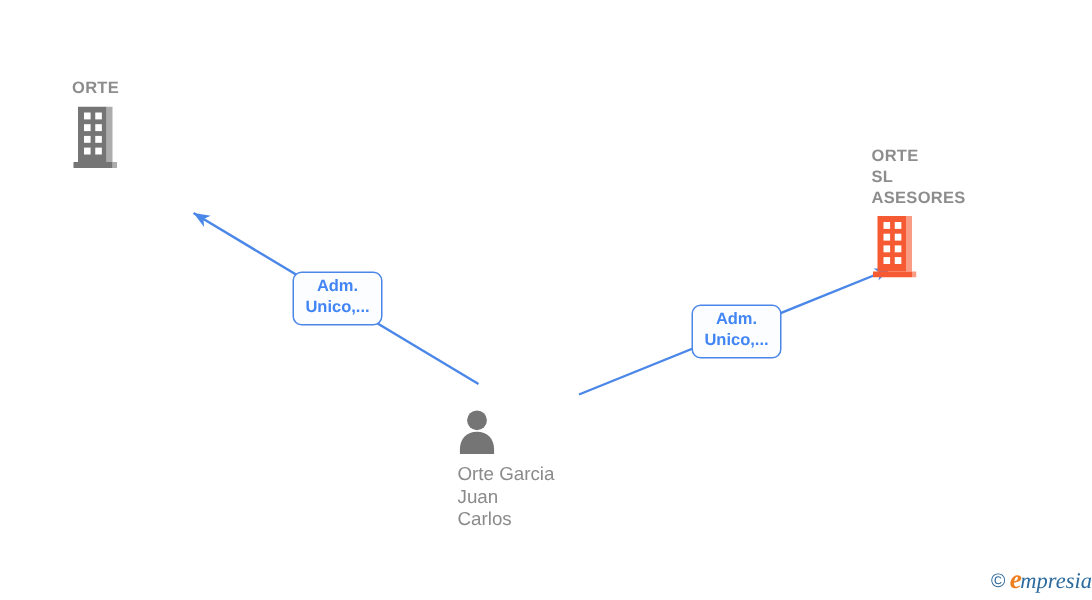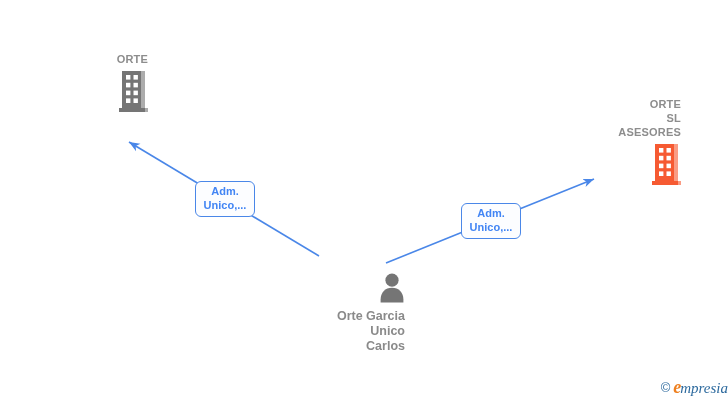--- a/index.html
+++ b/index.html
@@ -13,41 +13,41 @@
   }
   .edges {
     position: absolute;
     left: 0; top: 0;
     z-index: 1;
   }
   .edge-line { stroke: #4a87e8; stroke-width: 1.6; }
   .node {
     position: absolute;
     width: 100px;
-    text-align: right;
+    text-align: left;
     z-index: 2;
     cursor: pointer;
   }
   .company-label {
     padding-top: 4px;
     font-size: 11px;
     line-height: 14px;
     font-weight: 700;
     color: #8d8d8d;
     letter-spacing: 0.2px;
   }
   .icon-wrap { margin-top: 5px; line-height: 0; }
   .company--gray  { color: #757575; }
   .company--orange { color: #f65a32; }
   .person-icon-color { color: #757575; }
   .person-label {
     margin-top: 6px;
     font-size: 12.5px;
     line-height: 15px;
-    font-weight: 700;
+    font-weight: 400;
     color: #8a8a8a;
   }
   .edge-label {
     position: absolute;
     width: 58px;
     height: 32px;
     background: #fcfdff;
     border: 1.5px solid #4a87e8;
     border-radius: 6px;
     z-index: 3;
@@ -155,21 +155,21 @@
 
   <div class="node" style="left:305px; top:268px;">
     <div class="icon-wrap person-icon-color">
       <svg width="26" height="30" viewBox="0 0 26 30" aria-hidden="true">
         <circle cx="13" cy="7.2" r="6.6" fill="currentColor"></circle>
         <path d="M13,14.8 C6.2,14.8 1.6,19.4 1.6,26.6 L1.6,29.6 L24.4,29.6 L24.4,26.6 C24.4,19.4 19.8,14.8 13,14.8 Z" fill="currentColor"></path>
       </svg>
     </div>
     <div class="person-label">
       <div>Orte Garcia</div>
-      <div>Unico</div>
+      <div>Juan</div>
       <div>Carlos</div>
     </div>
   </div>
 
   <div class="edge-label edge-label--left">
     <div>Adm.</div>
     <div>Unico,...</div>
   </div>
 
   <div class="edge-label edge-label--right">

